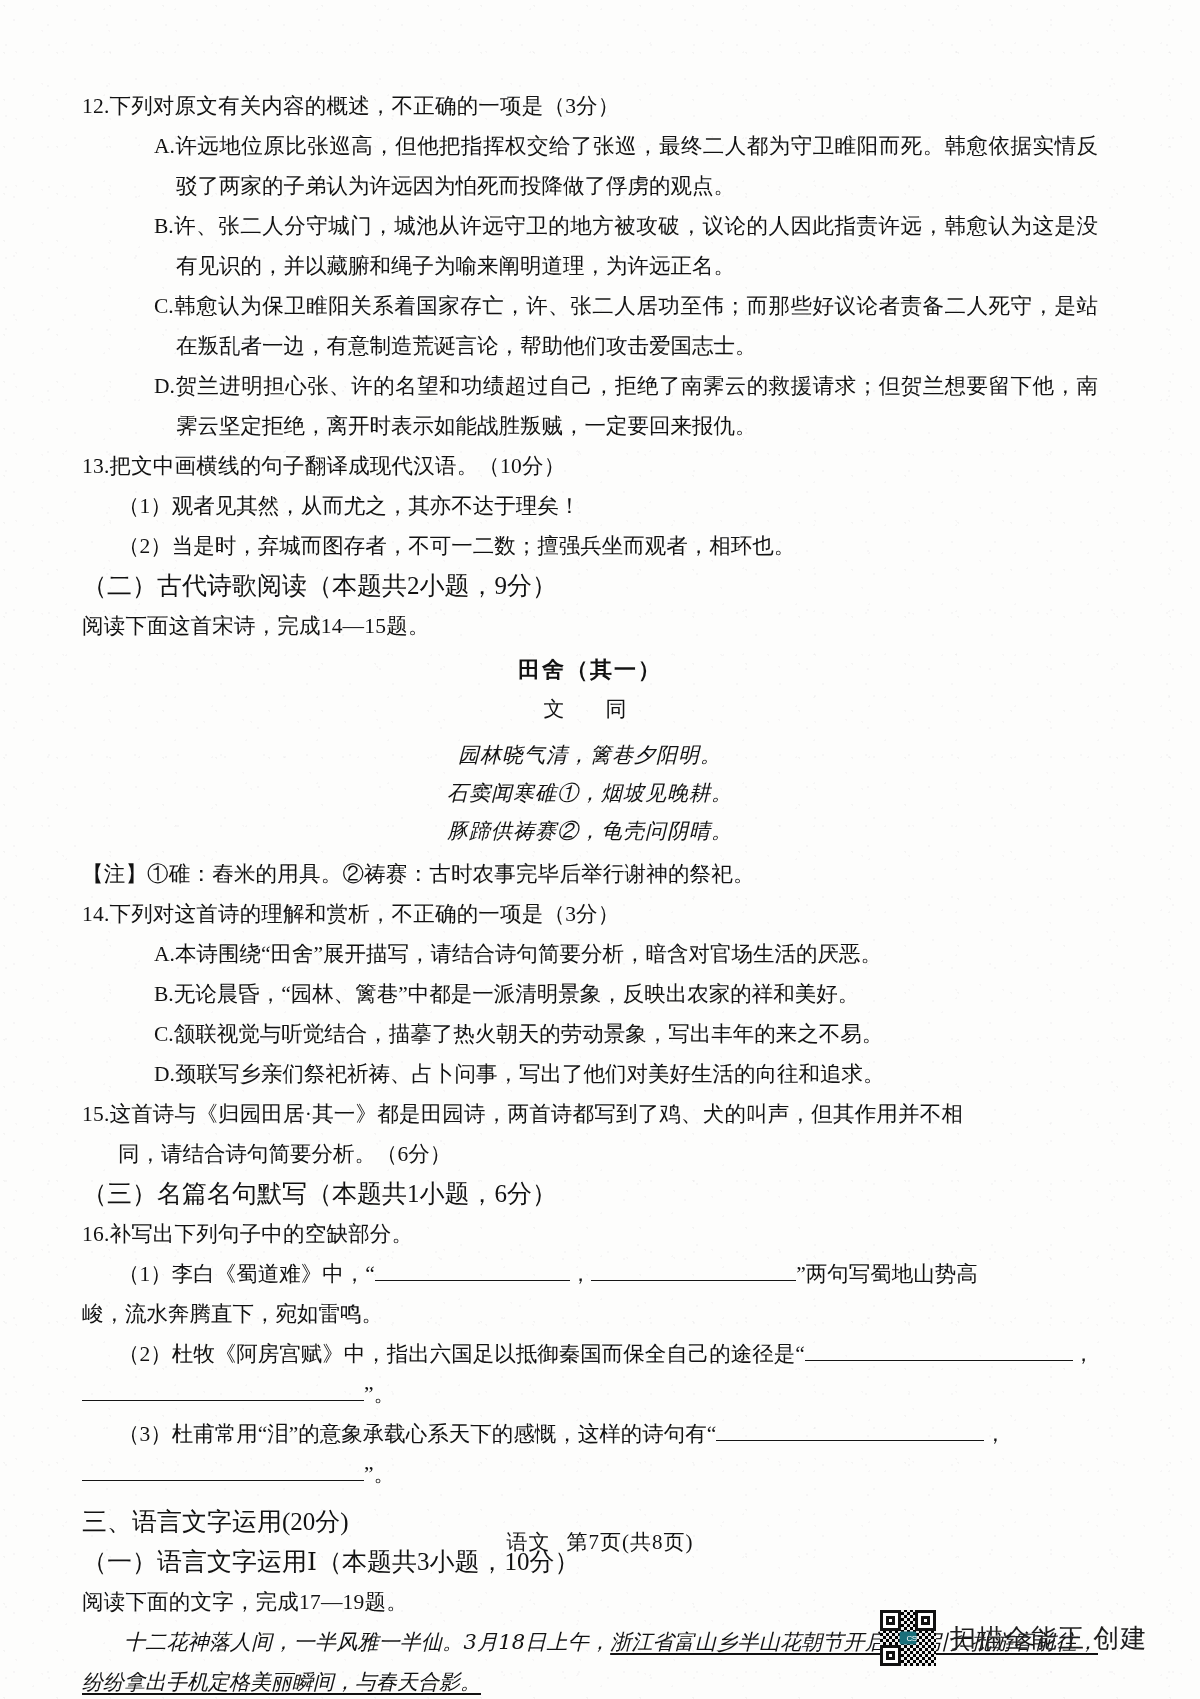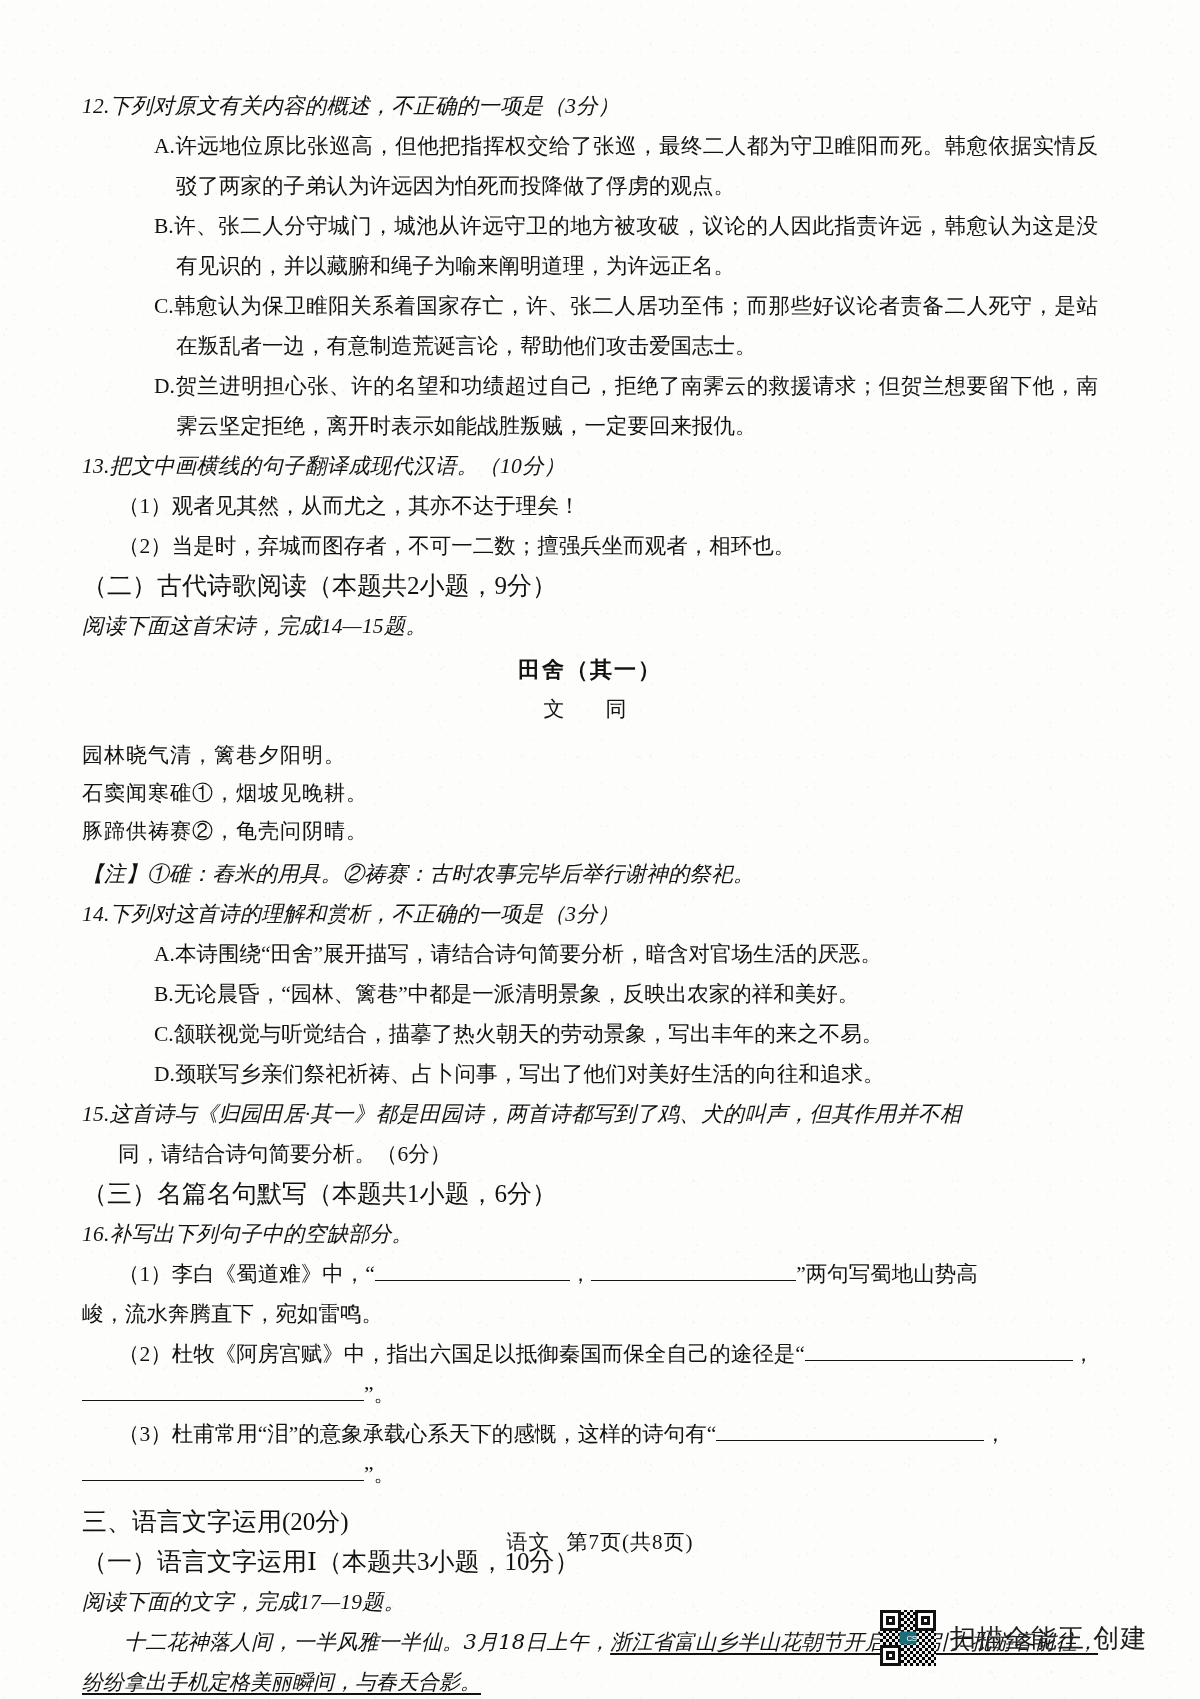--- a/index.html
+++ b/index.html
@@ -39,21 +39,20 @@
     left: 82px;
     top: 86px;
     width: 1016px;
   }
   
   .q-line {
     font-size: 21.5px;
     line-height: 40px;
     letter-spacing: .2px;
     white-space: nowrap;
-    font-style: italic;
   }
   .opt {
     font-size: 21.5px;
     line-height: 40px;
     padding-left: 36px;
     text-indent: 0;
     text-align: justify;
     text-justify: inter-ideograph;
   }
   .opt .hang {
@@ -98,23 +97,25 @@
     letter-spacing: 2px;
     font-family: Liberation Serif, serif;
   }
   .poem-author {
     text-align: center;
     font-size: 21px;
     line-height: 38px;
     letter-spacing: 10px;
   }
   .poem-line {
+    text-align: center;
     font-size: 21px;
     line-height: 38px;
     letter-spacing: 1px;
+    font-style: italic;
   }
   
   .blank {
     display: inline-block;
     border-bottom: 1.7px solid #151515;
     vertical-align: baseline;
     height: 1.05em;
   }
   .b-sm  { width: 195px; }
   .b-md  { width: 205px; }

